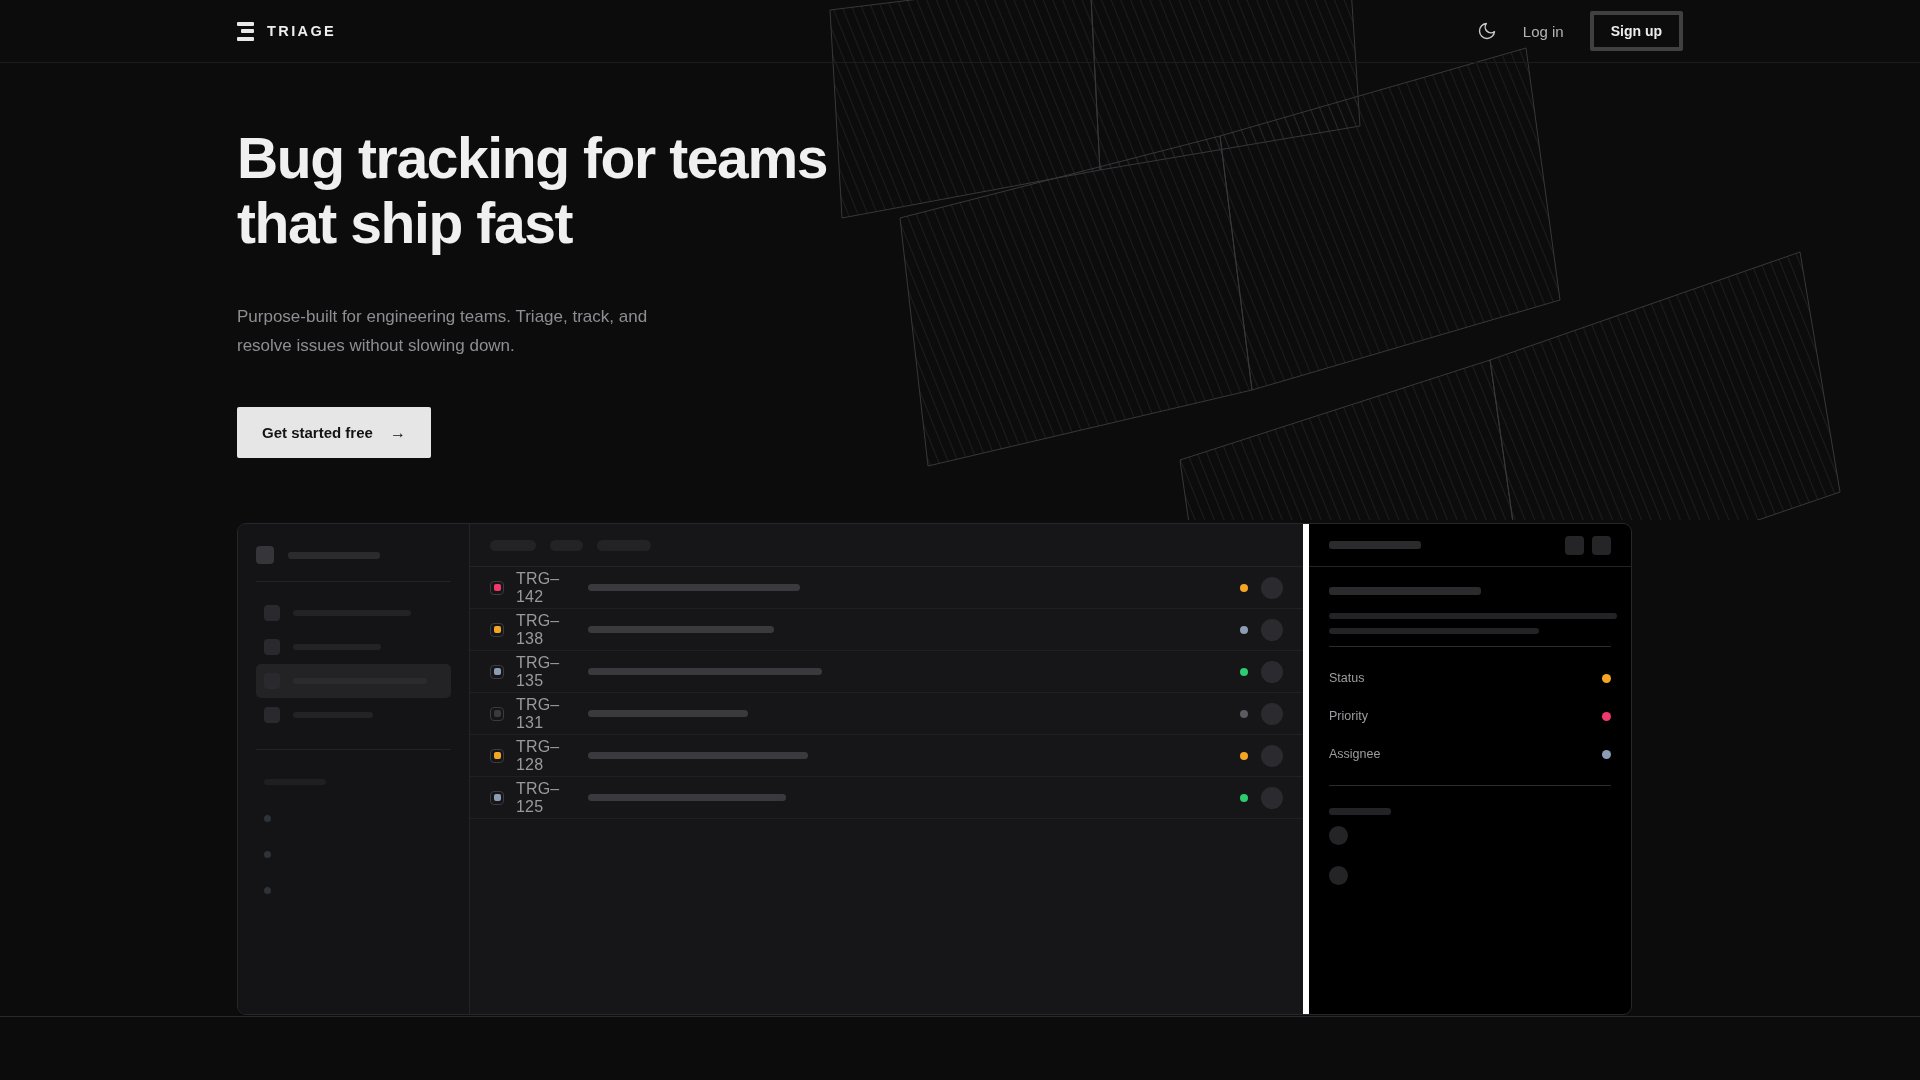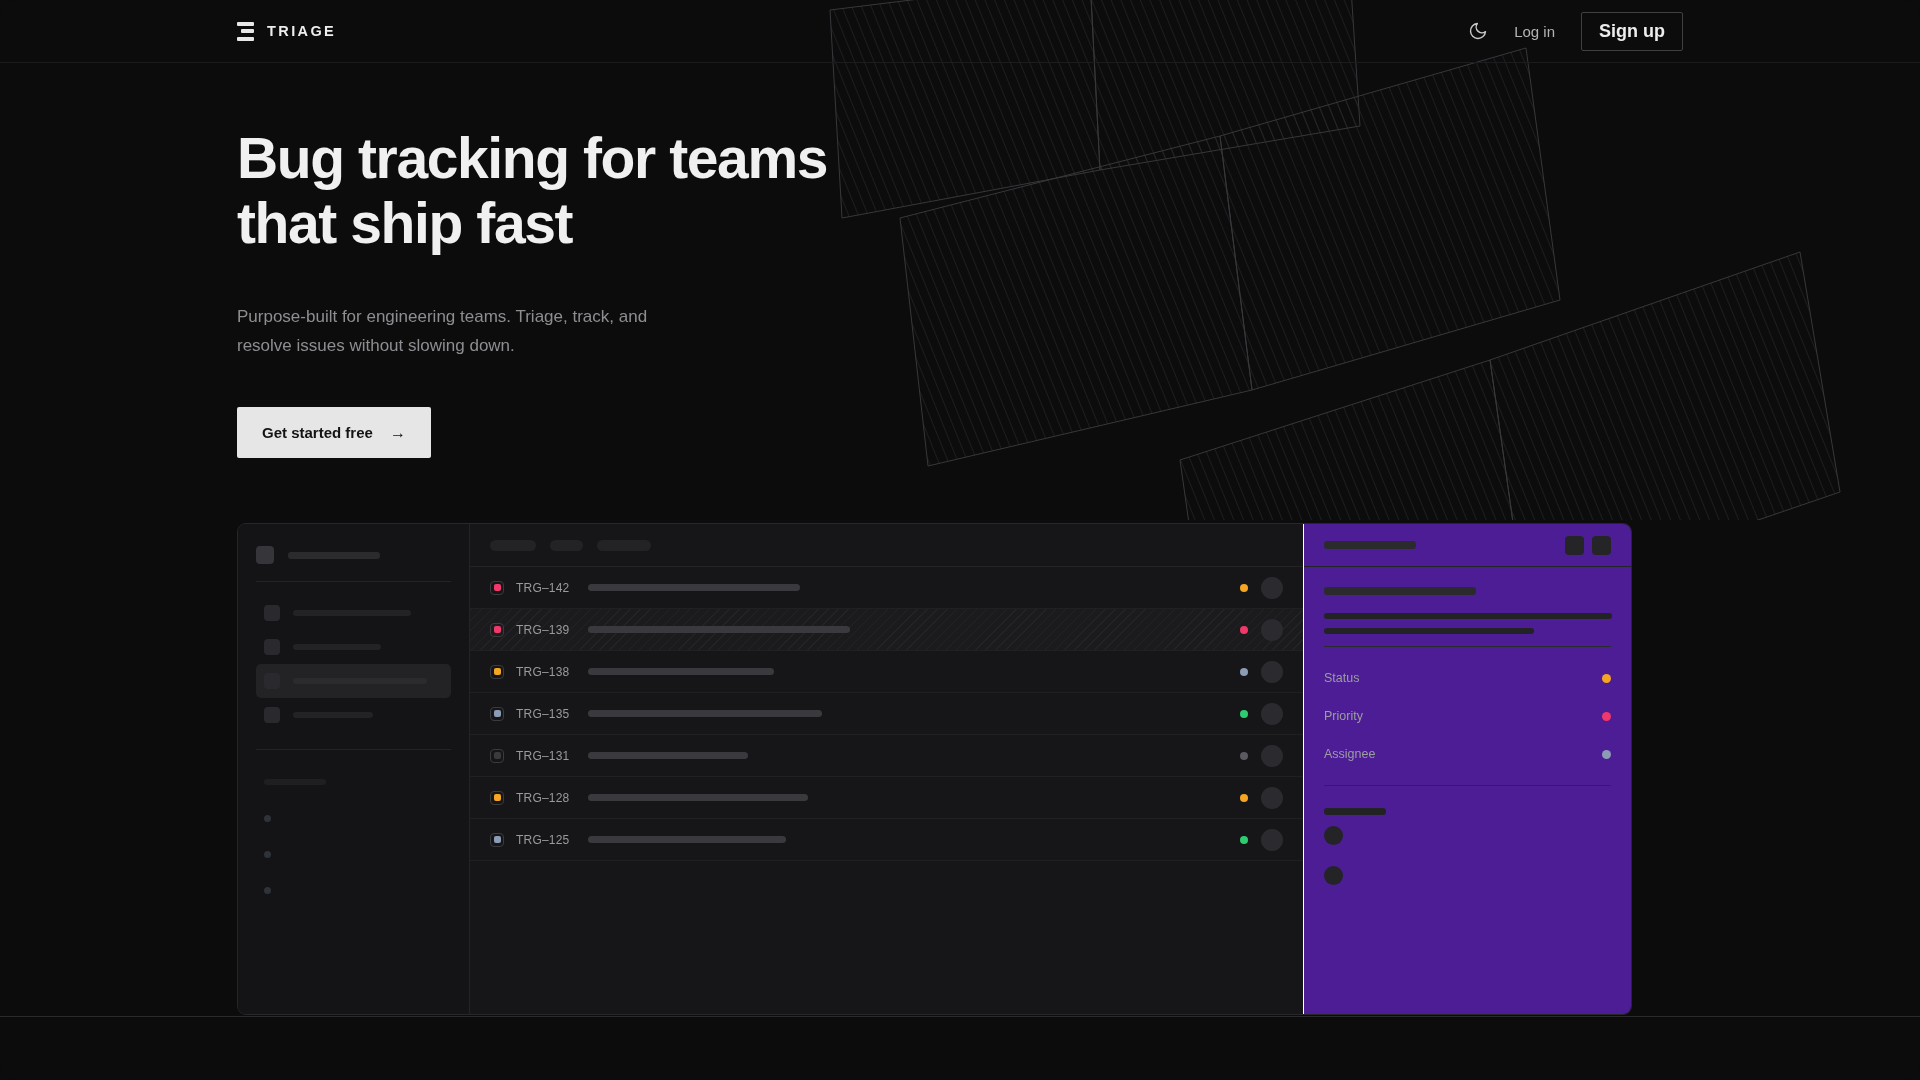--- a/index.html
+++ b/index.html
@@ -27,22 +27,22 @@
   .brand-mark i { display:block; height:4px; background:#e8e8e8; border-radius:1px; }
   .brand-mark i:nth-child(1){ width:17px; }
   .brand-mark i:nth-child(2){ width:13px; margin-left:4px; }
   .brand-mark i:nth-child(3){ width:17px; }
   .brand-name { color:#ededed; font-size:14.5px; font-weight:700;
                 letter-spacing:2.4px; }
   .nav-right { display:flex; align-items:center; gap:26px; }
   .moon { width:20px; height:20px; cursor:pointer; }
   .moon svg { display:block; }
   .login { color:#b4b4b6; font-size:15px; cursor:pointer; }
-  .signup { color:#ededed; font-size:18px; font-weight:600;
-            border:1px solid #404040; padding:8px 17px; background:transparent;
+  .signup { color:#ededed; font-size:14px; font-weight:600;
+            border:4px solid #404040; padding:8px 17px; background:transparent;
             cursor:pointer; border-radius:2px; font-family:"Liberation Sans", sans-serif; }
 
   
   .hero { position:relative; z-index:4; padding:63px 0 0 237px; }
   .h1 { color:#f0f0f0; font-size:57px; line-height:1.14; font-weight:700;
         letter-spacing:-1.4px; max-width:700px; }
   .sub { color:#8e8e92; font-size:17px; line-height:1.72; margin-top:46px;
          max-width:480px; }
   .cta { margin-top:47px; display:inline-flex; align-items:center; gap:17px;
          background:#e6e6e6; color:#131314; font-size:15px; font-weight:700;
@@ -77,31 +77,31 @@
                align-items:center; gap:14px; padding:0 20px; }
   .chip { height:11px; border-radius:6px; background:#232326; }
   .row { height:42px; border-bottom:1px solid #202023; display:flex;
          align-items:center; padding:0 0 0 20px; cursor:pointer; position:relative; }
   .row.hatched { background:
       repeating-linear-gradient(-45deg, rgba(255,255,255,.035) 0 1px,
                                         rgba(255,255,255,0) 1px 7px), #1b1b1e; }
   .badge { width:14px; height:14px; border-radius:4px; border:1px solid #3a3a3f;
            display:flex; align-items:center; justify-content:center; flex:none; }
   .badge i { width:7px; height:7px; border-radius:2px; display:block; }
-  .rid { color:#9a9a9e; font-size:12px; margin-left:12px; width:58px;
+  .rid { color:#9a9a9e; font-size:16px; margin-left:12px; width:58px;
          flex:none; letter-spacing:.2px; }
   .rtitle { height:7px; border-radius:4px; background:#3a3a3e; margin-left:14px; }
   .rspacer { flex:1; }
   .pdot { width:8px; height:8px; border-radius:50%; flex:none; }
   .avatar { width:22px; height:22px; border-radius:50%; background:#2b2b2f;
             margin:0 20px 0 13px; flex:none; }
 
   
-  .mk-det { width:328px; border-left:1px solid #ffffff; flex:none;
-            display:flex; flex-direction:column; background:#4c1d95; }
+  .mk-det { width:328px; border-left:6px solid #ffffff; flex:none;
+            display:flex; flex-direction:column; background:#000000; }
   .det-head { height:43px; border-bottom:1px solid #242427; display:flex;
               align-items:center; padding:0 20px; }
   .det-body { padding:20px; }
   .ibtn { width:19px; height:19px; border-radius:4px; background:#252528;
           cursor:pointer; }
   .meta { display:flex; align-items:center; justify-content:space-between;
           height:38px; }
   .meta-label { color:#9d9da1; font-size:12.5px; }
   .meta-dot { width:9px; height:9px; border-radius:50%; }
   .det-hr { height:1px; background:#2b2b2e; margin:12px 0; }
@@ -224,30 +224,20 @@
           <div class="row">
             <span class="badge">
               <i style="background:#f0386b"></i>
             </span>
             <span class="rid">TRG–142</span>
             <span class="rtitle" style="width:212px"></span>
             <span class="rspacer"></span>
             <span class="pdot" style="background:#f5a524"></span>
             <span class="avatar"></span>
           </div>
-          <div class="row hatched">
-            <span class="badge">
-              <i style="background:#f0386b"></i>
-            </span>
-            <span class="rid">TRG–139</span>
-            <span class="rtitle" style="width:262px"></span>
-            <span class="rspacer"></span>
-            <span class="pdot" style="background:#f0386b"></span>
-            <span class="avatar"></span>
-          </div>
           <div class="row">
             <span class="badge">
               <i style="background:#f5a524"></i>
             </span>
             <span class="rid">TRG–138</span>
             <span class="rtitle" style="width:186px"></span>
             <span class="rspacer"></span>
             <span class="pdot" style="background:#8c9cb5"></span>
             <span class="avatar"></span>
           </div>

